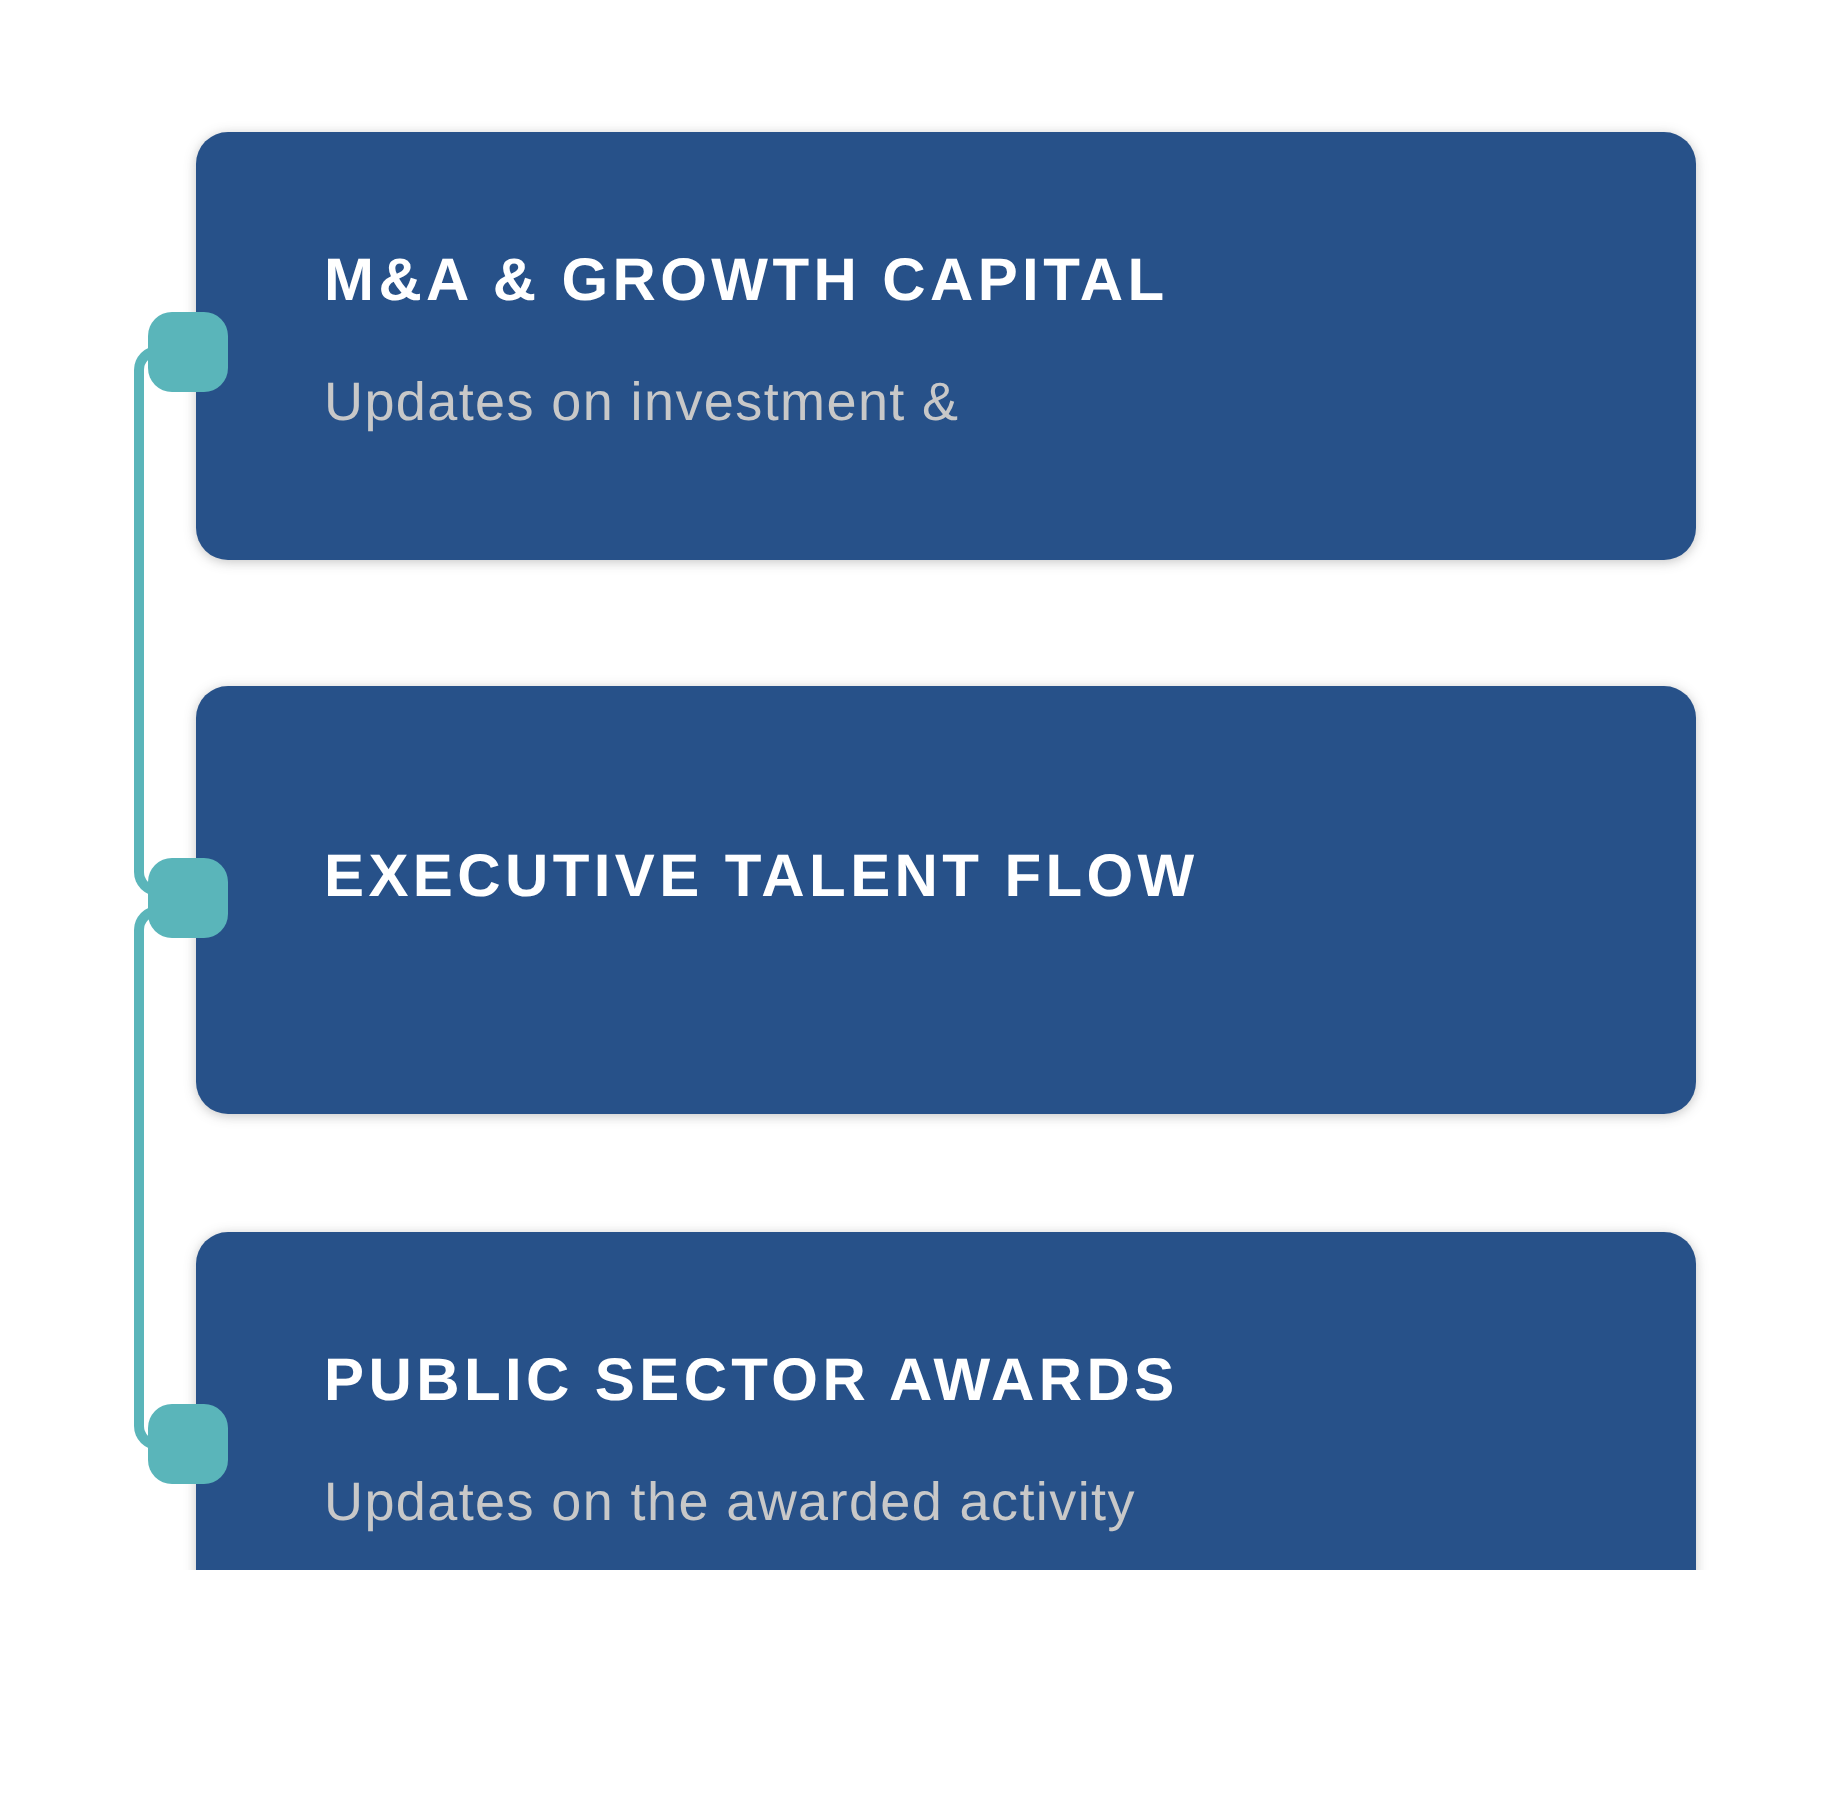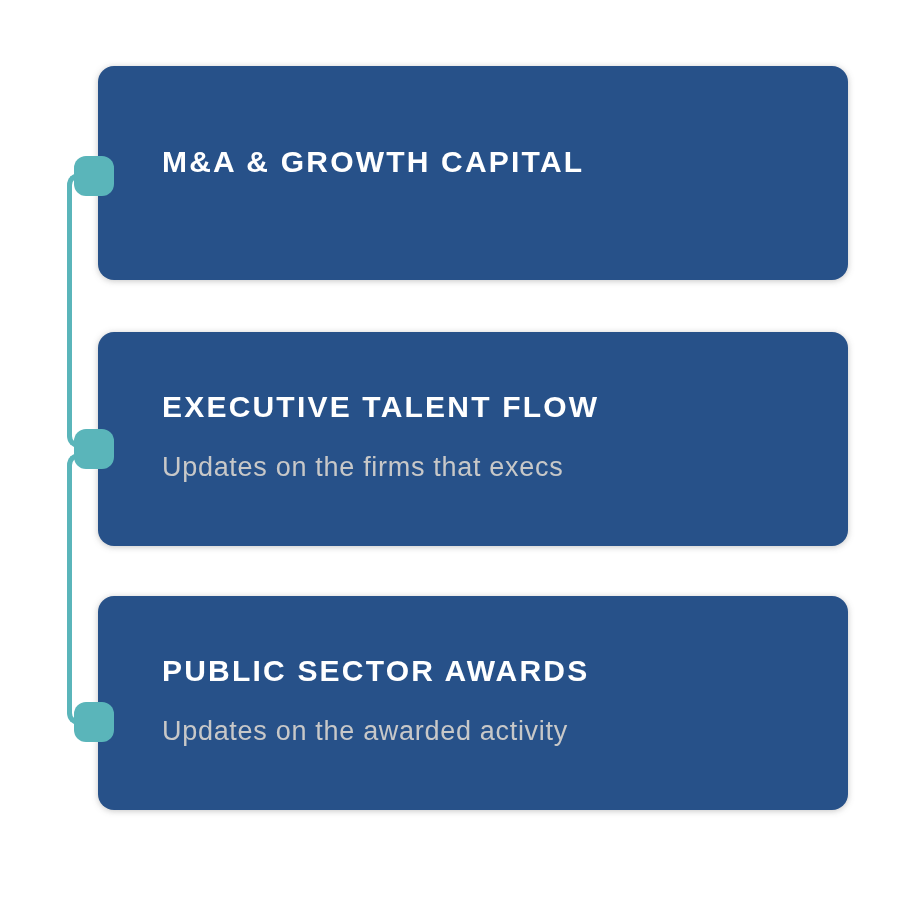--- a/index.html
+++ b/index.html
@@ -4,21 +4,21 @@
 <style>
   html, body {
     margin: 0;
     padding: 0;
     background: #ffffff;
     font-family: "Liberation Sans", sans-serif;
   }
   .canvas {
     position: relative;
     width: 918px;
-    height: 901px;
+    height: 785px;
     background: #ffffff;
     overflow: hidden;
   }
   
   .card {
     position: absolute;
     left: 98px;
     width: 750px;
     height: 214px;
     background: #275189;
@@ -26,22 +26,22 @@
     box-shadow: 0 1px 6px rgba(90, 90, 90, 0.35);
     display: flex;
     flex-direction: column;
     justify-content: center;
     box-sizing: border-box;
     padding-left: 64px;
     padding-right: 30px;
     z-index: 2;
   }
   .card-1 { top: 66px; }
-  .card-2 { top: 332px; }
-  .card-3 { top: 596px; }
+  .card-2 { top: 343px; }
+  .card-3 { top: 616px; }
   .card-title {
     color: #ffffff;
     font-size: 30px;
     font-weight: bold;
     letter-spacing: 2.2px;
     line-height: 34px;
     margin: 0 0 22px 0;
     white-space: nowrap;
   }
   .card-body {
@@ -93,27 +93,27 @@
   <div class="connector-segment connector-top"></div>
   <div class="connector-segment connector-bottom"></div>
 
   <div class="connector-node node-1"></div>
   <div class="connector-node node-2"></div>
   <div class="connector-node node-3"></div>
 
   <div class="card card-1">
     <div class="card-title">M&amp;A &amp; GROWTH CAPITAL</div>
     <div class="card-body">
+      <div>Updates on investment &amp;</div>
     </div>
   </div>
 
   <div class="card card-2">
     <div class="card-title">EXECUTIVE TALENT FLOW</div>
     <div class="card-body">
-      <div>Updates on the firms that execs</div>
     </div>
   </div>
 
   <div class="card card-3">
     <div class="card-title">PUBLIC SECTOR AWARDS</div>
     <div class="card-body">
       <div>Updates on the awarded activity</div>
     </div>
   </div>
 

